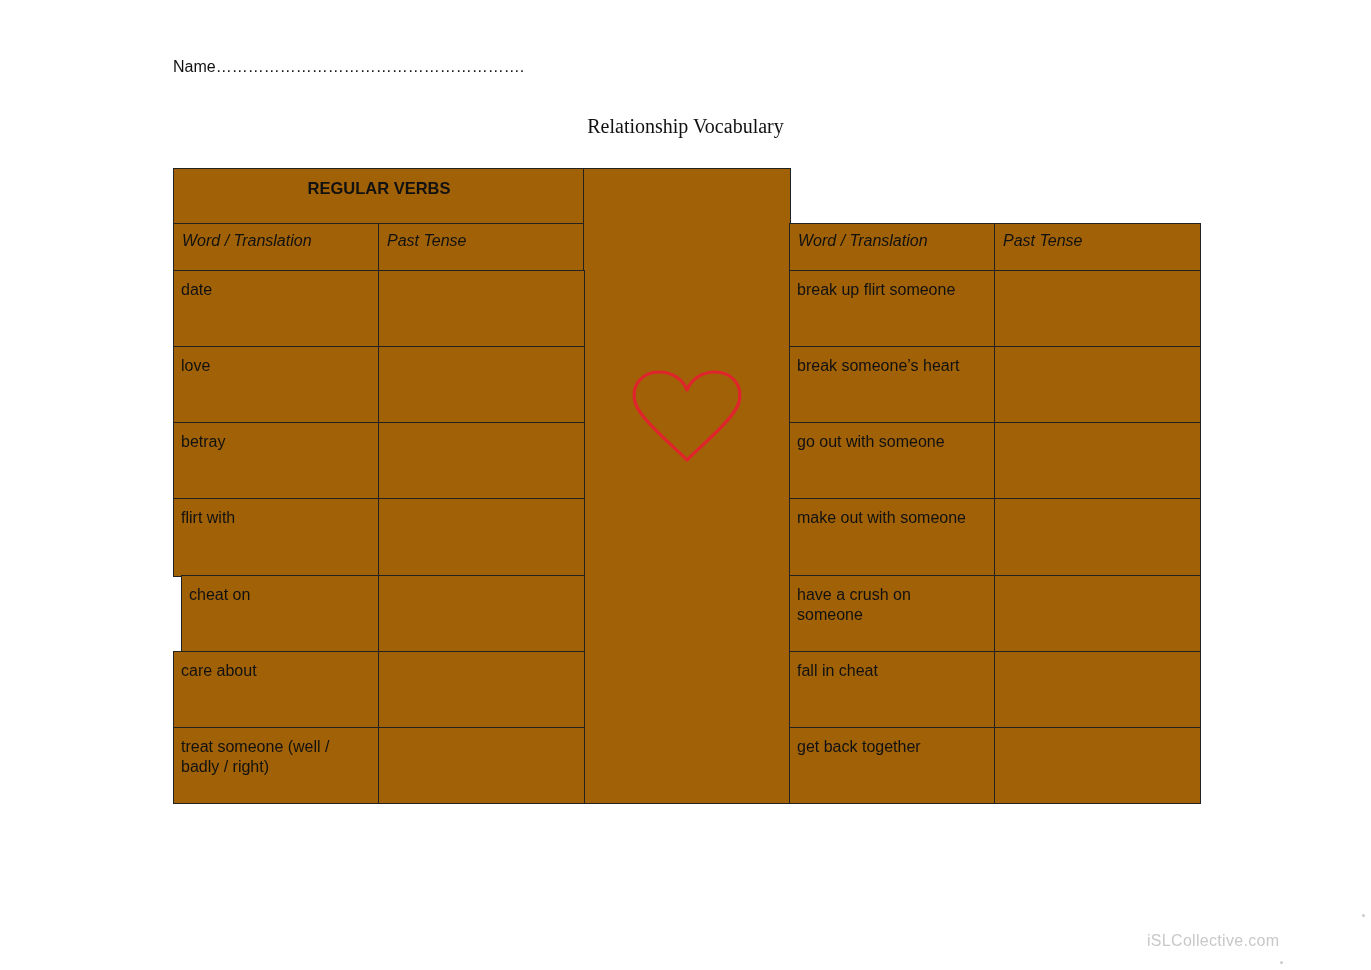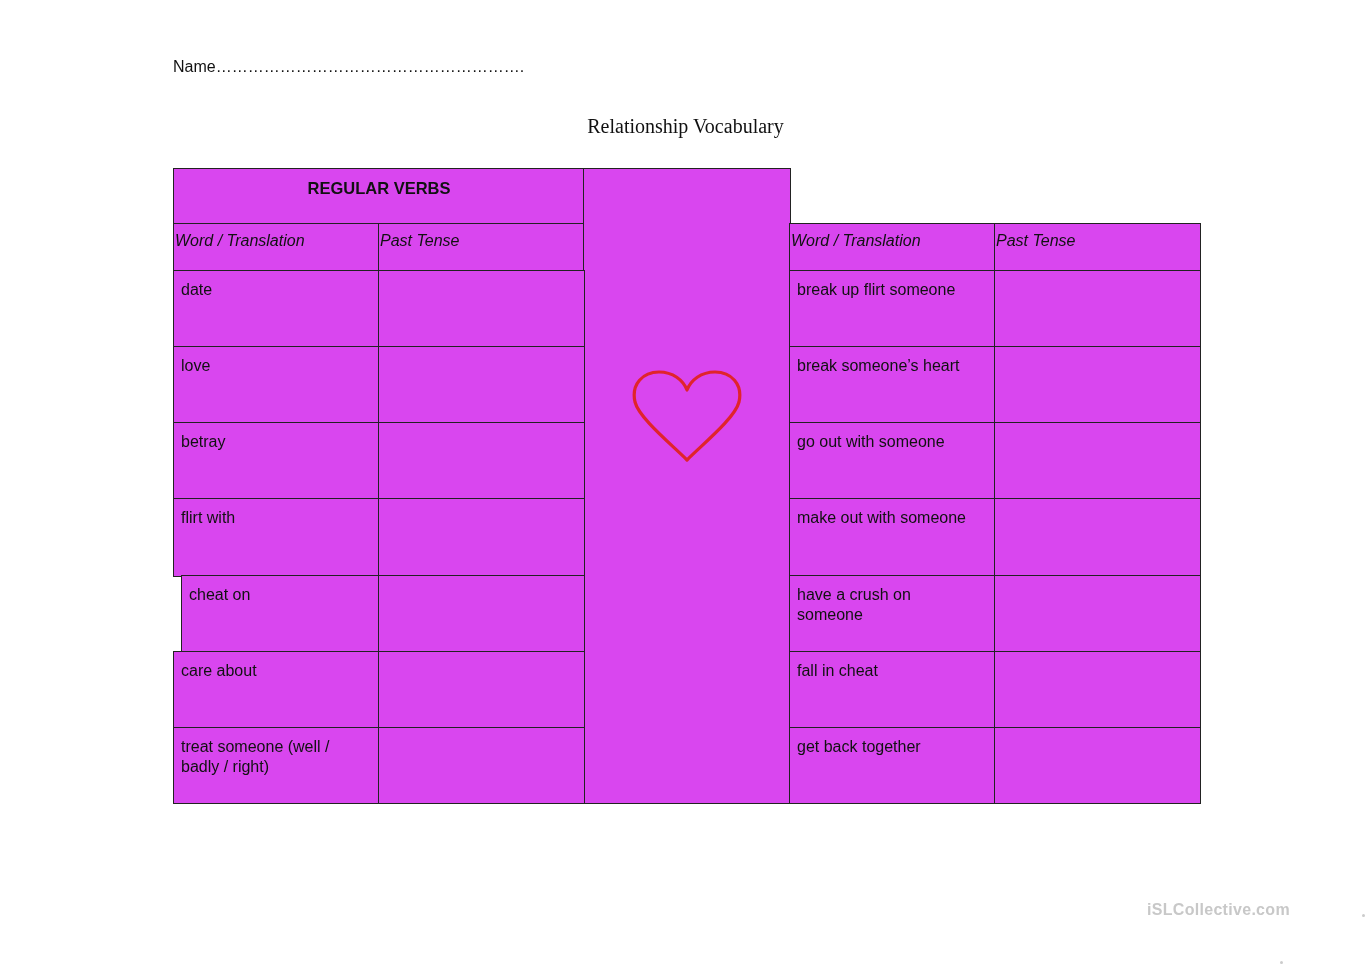--- a/index.html
+++ b/index.html
@@ -1,25 +1,25 @@
 <!DOCTYPE html>
 <html><head>
 <meta charset="utf-8">
 <style>
   html, body { margin:0; padding:0; background:#ffffff; }
   body { width:1371px; height:970px; position:relative; overflow:hidden; font-family:"Liberation Sans", sans-serif; color:#111; }
   .name-line { position:absolute; left:173px; top:58px; font-size:16px; color:#111; }
   .title { position:absolute; left:0; width:1371px; top:115px; text-align:center; font-family:"Liberation Serif", serif; font-size:20px; color:#111; }
   .grid { position:absolute; left:173px; top:168px; width:1028px; height:636px; }
-  .cell { position:absolute; box-sizing:border-box; border:1.5px solid #222; background:#d946ef; }
+  .cell { position:absolute; box-sizing:border-box; border:1.5px solid #222; background:#a16207; }
   .hdr { font-weight:bold; font-size:16.5px; text-align:center; padding-top:10px; }
-  .sub { font-style:italic; font-size:16px; padding:8px 0 0 1px; }
+  .sub { font-style:italic; font-size:16px; padding:8px 0 0 8px; }
   .word { font-size:16px; padding:9px 0 0 7px; line-height:20px; }
   .heart { position:absolute; left:631px; top:368px; width:112px; height:96px; }
-  .watermark { position:absolute; left:1147px; top:901px; font-size:16px; font-weight:bold; color:#c8c8c8; letter-spacing:0.3px; }
+  .watermark { position:absolute; left:1147px; top:932px; font-size:16px; font-weight:normal; color:#c8c8c8; letter-spacing:0.3px; }
   .dot { position:absolute; width:3px; height:3px; background:#ccc; border-radius:50%; }
 </style>
 </head>
 <body>
 
 <div class="name-line">Name………………………………………………….</div>
 <div class="title">Relationship Vocabulary</div>
 
 <div class="grid">
 

